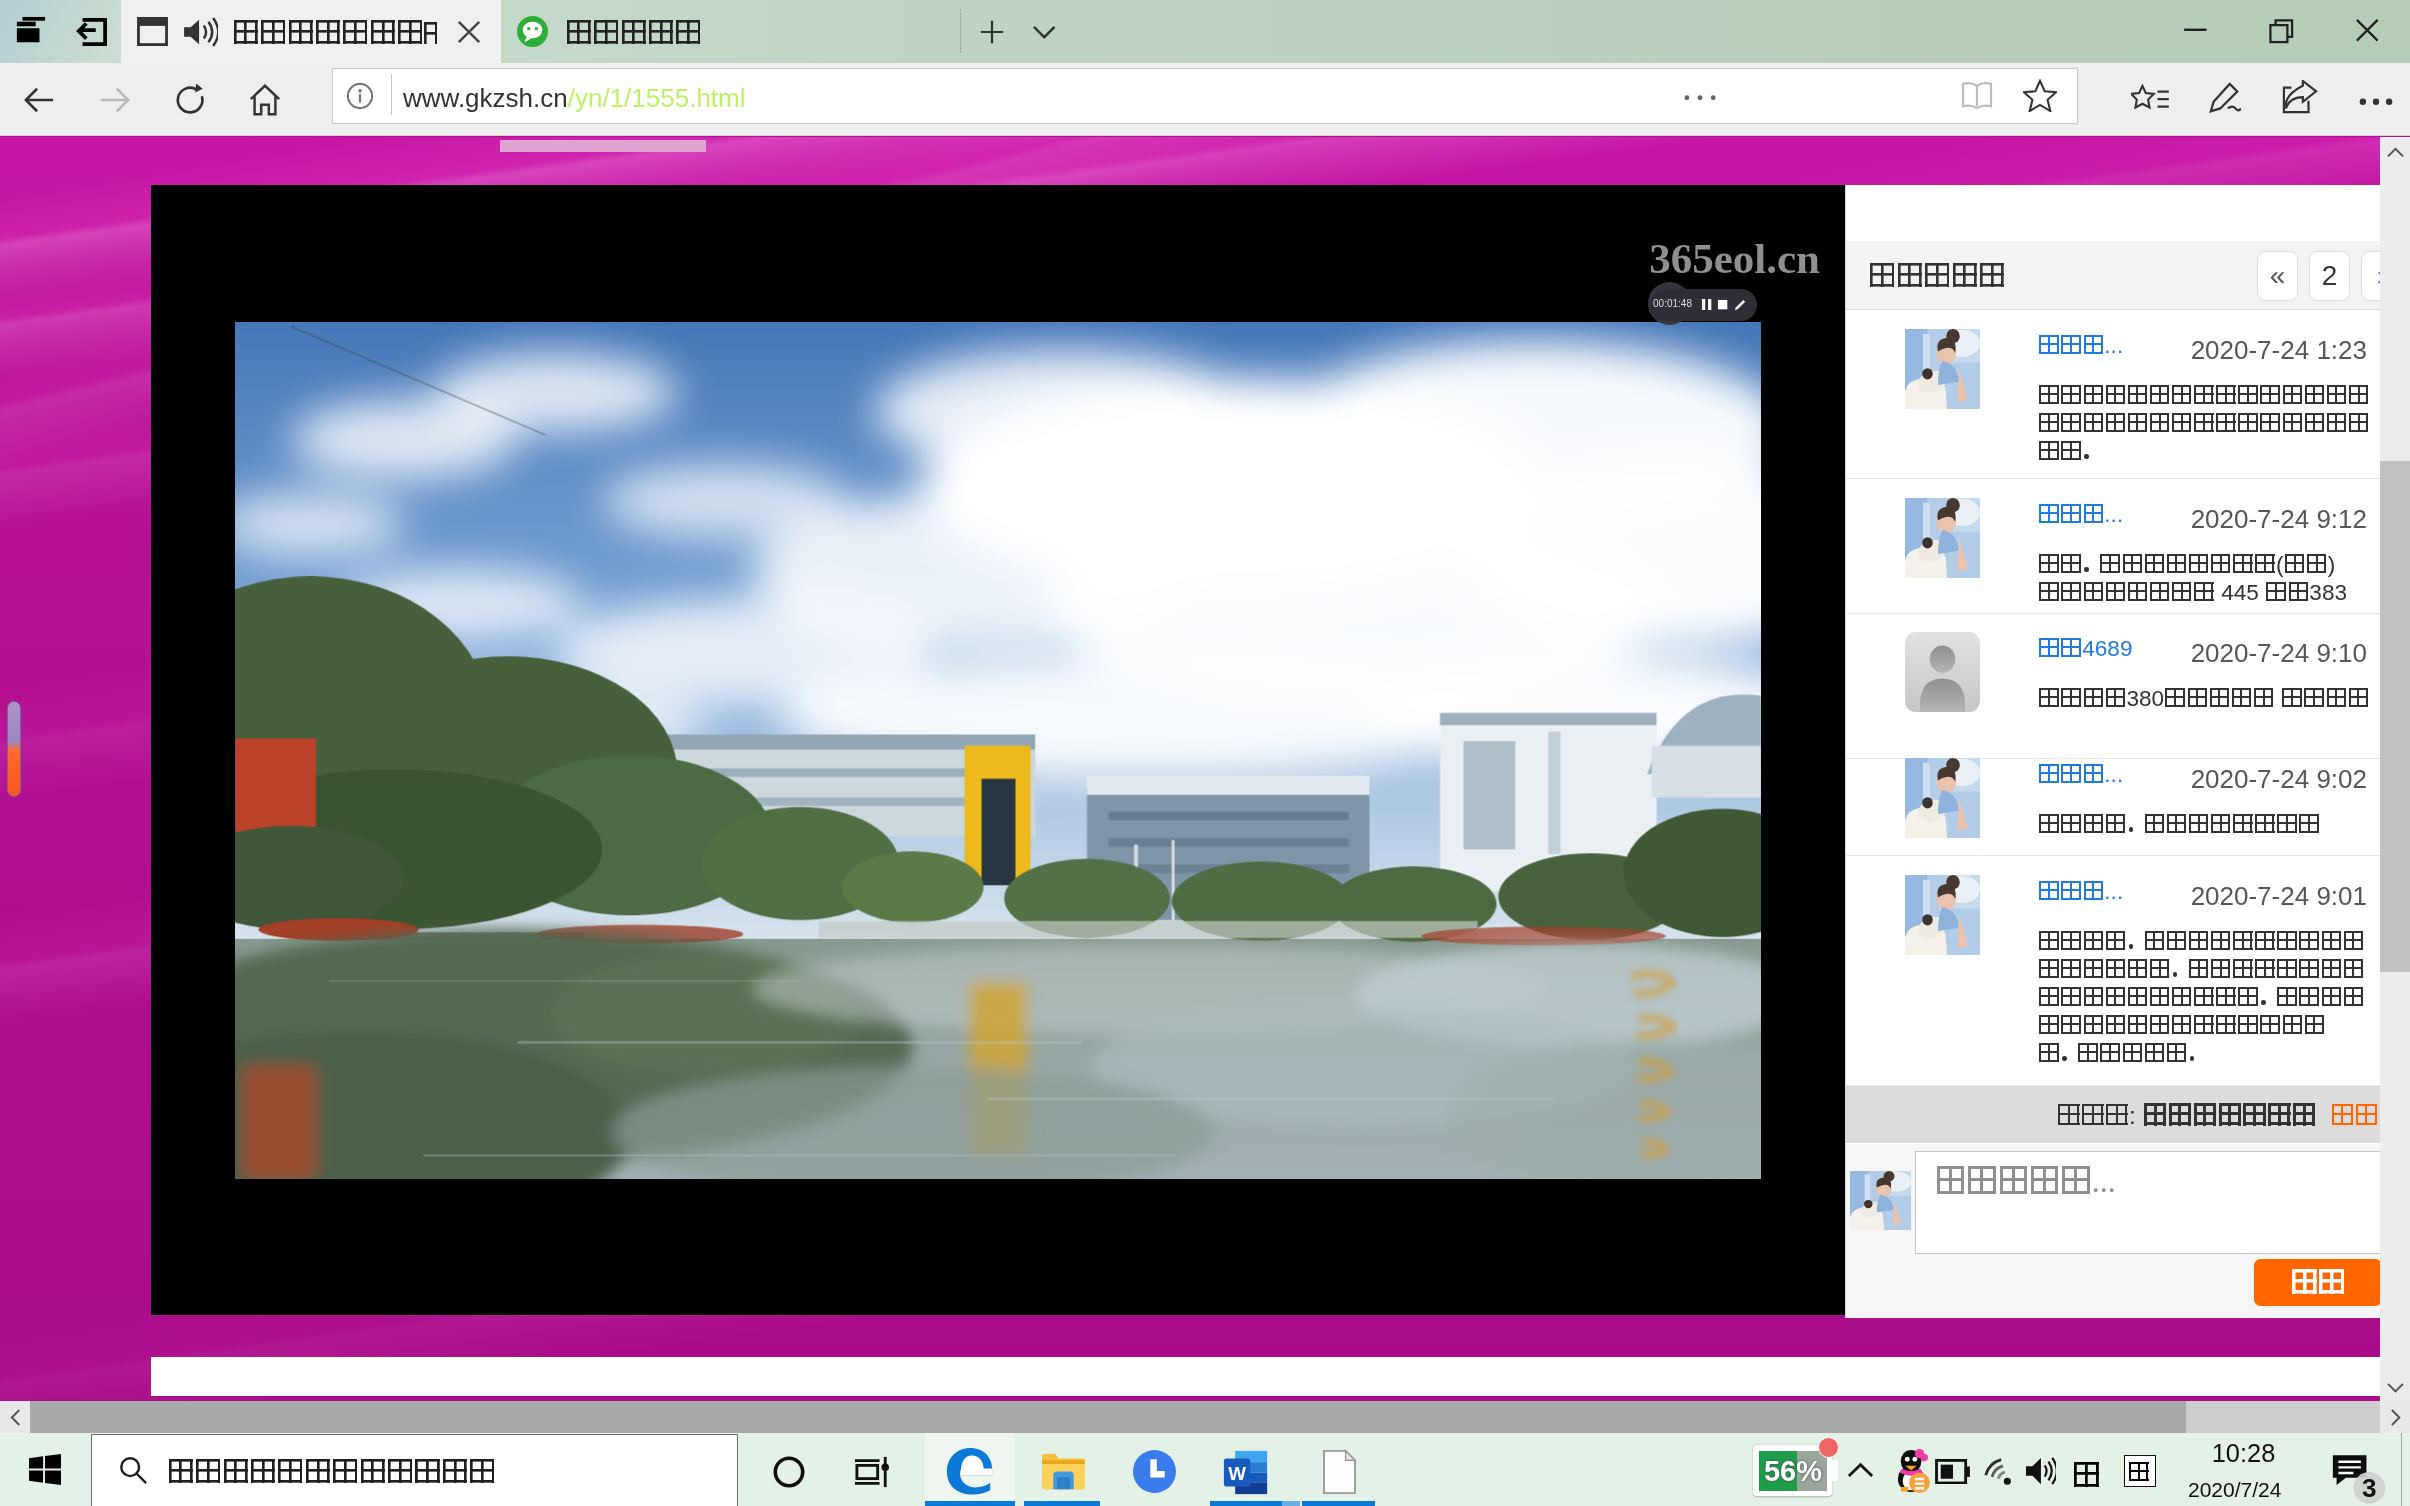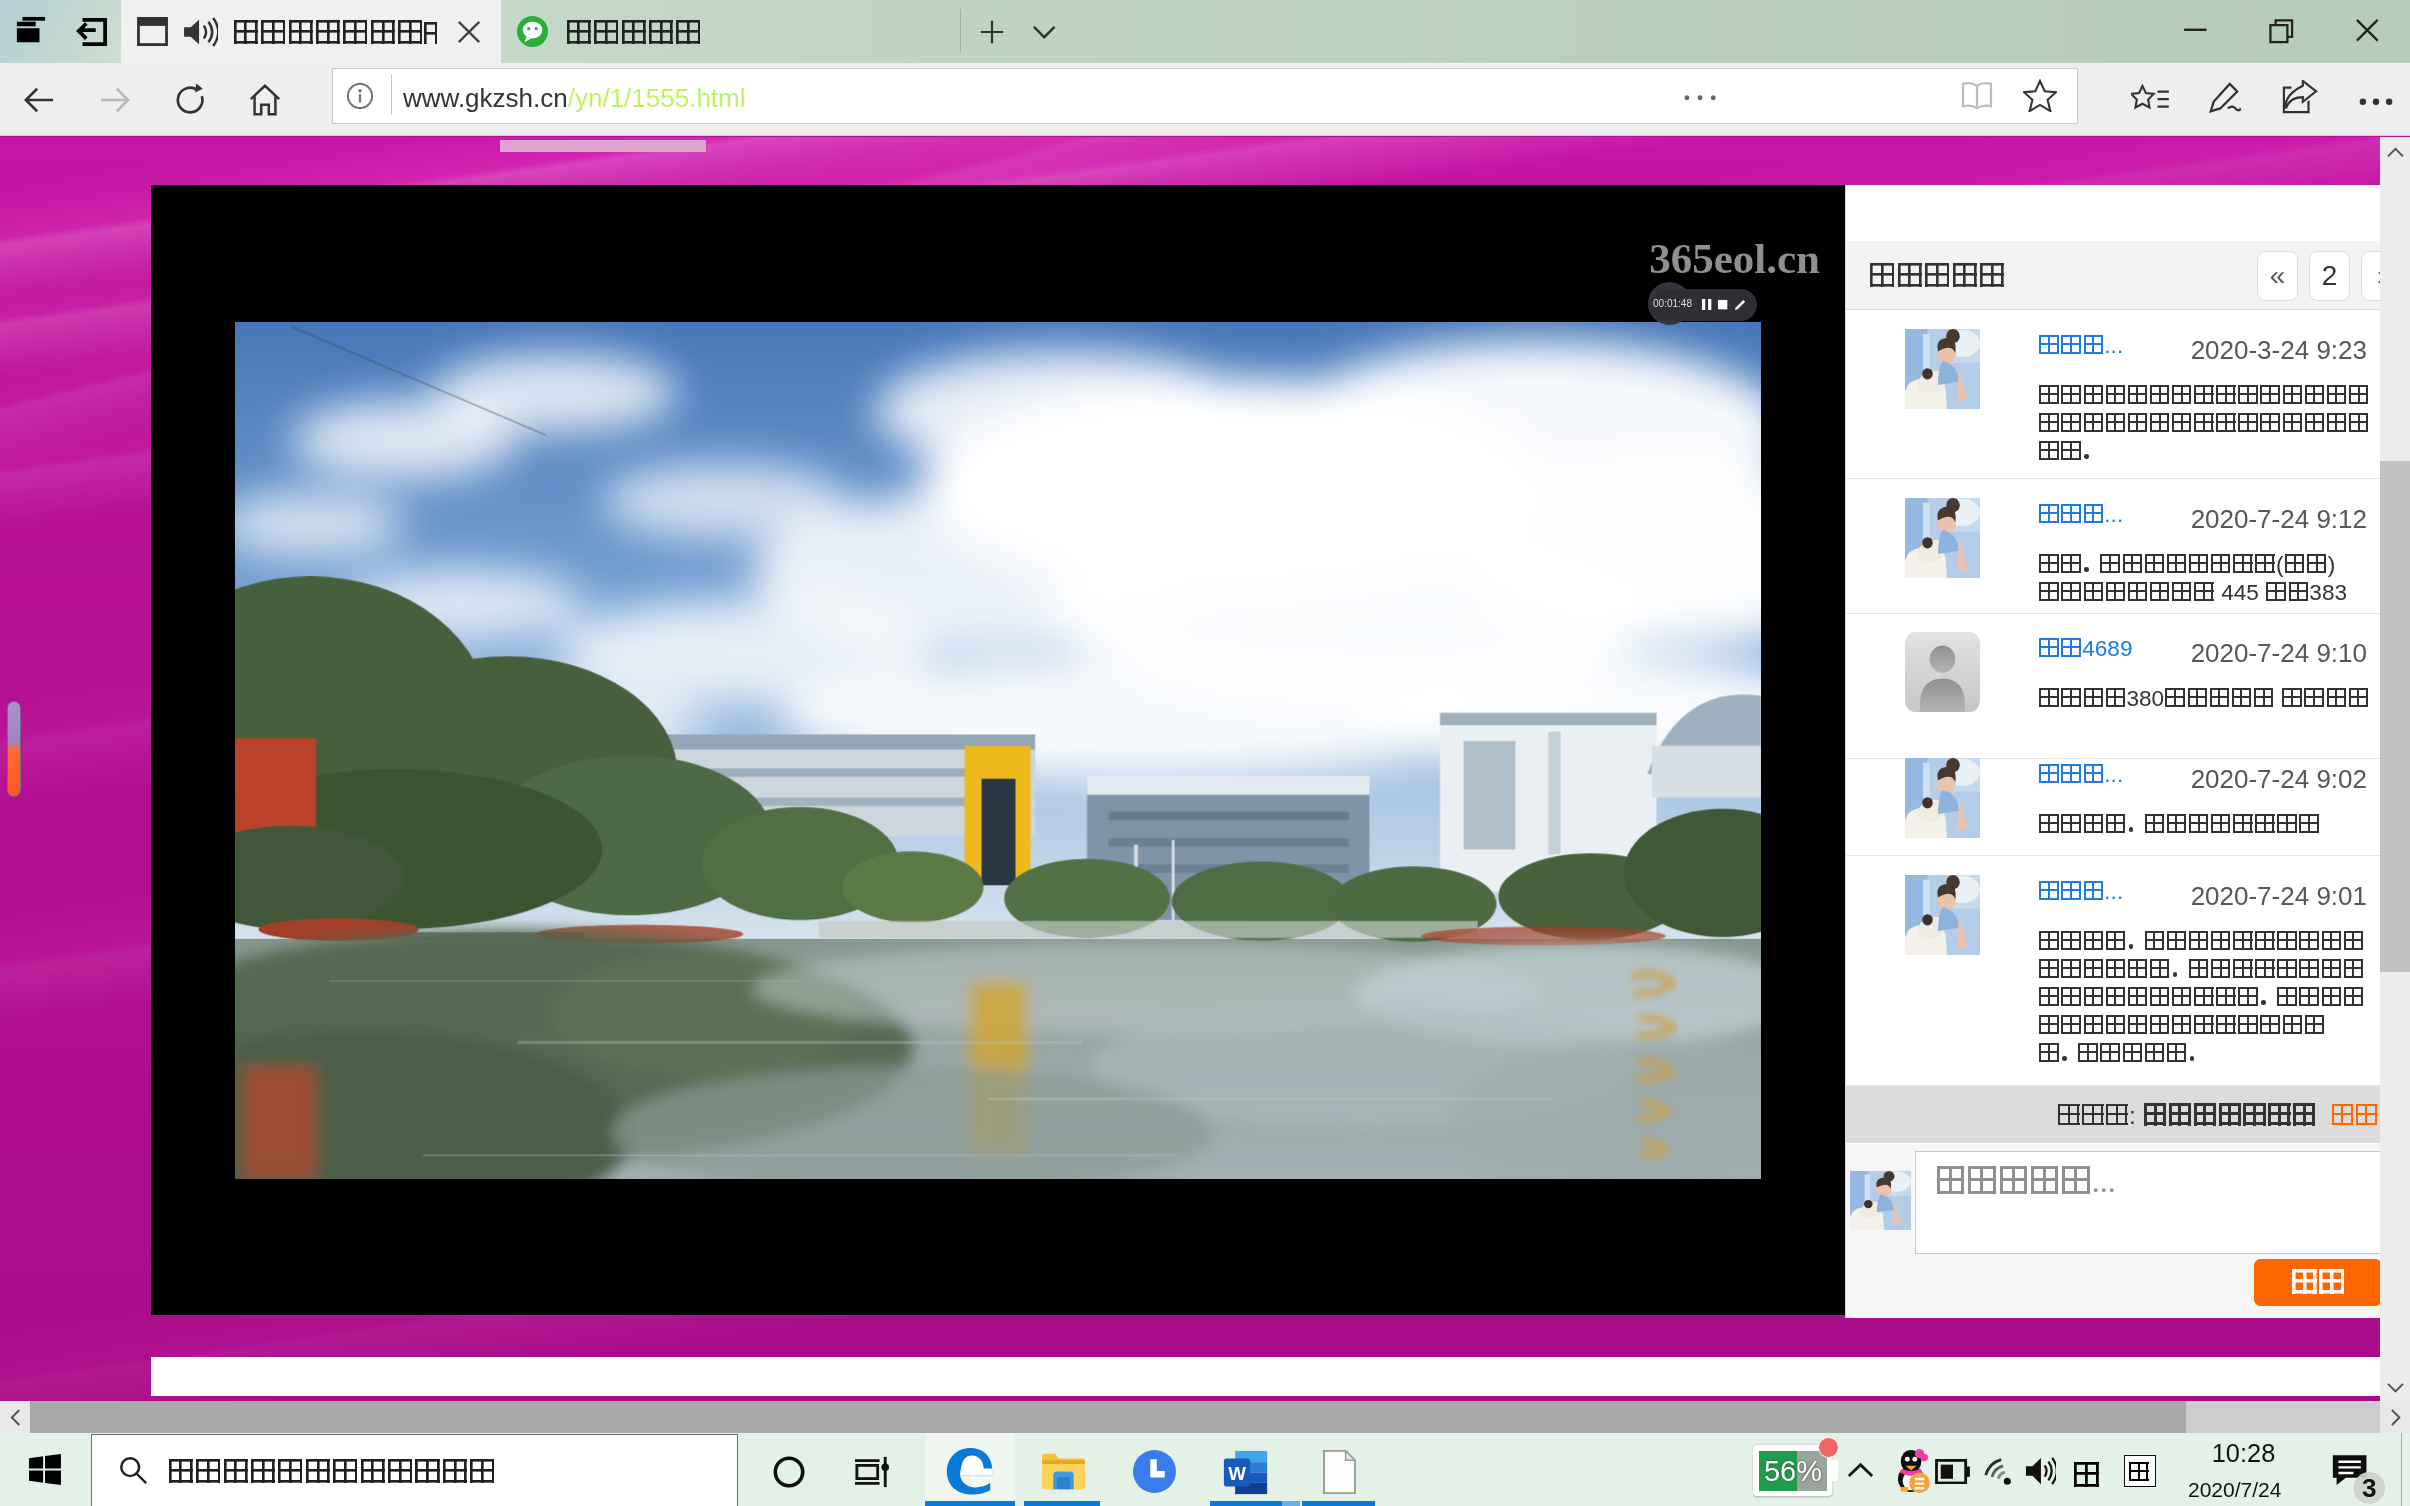--- a/index.html
+++ b/index.html
@@ -340,21 +340,21 @@
         <div class="pgbtn" style="left:411px">«</div>
         <div class="pgbtn" style="left:463px;color:#333">2</div>
         <div class="pgbtn" style="left:515px;color:#3b78c3">›</div>
       </div>
 <div class="abs" id="chat">
 <div class="citem" style="top:0px;height:169px">
 <svg class="cava" viewBox="0 0 100 100" preserveAspectRatio="none">
             <use href="#gava"></use>
           </svg>
 <div class="cuser"><i class="hz"></i><i class="hz"></i><i class="hz"></i>...</div>
-<div class="ctime">2020-3-24 9:23</div>
+<div class="ctime">2020-7-24 1:23</div>
 <div class="cmsg"><i class="hz"></i><i class="hz"></i><i class="hz"></i><i class="hz"></i><i class="hz"></i><i class="hz"></i><i class="hz"></i><i class="hz"></i><i class="hz"></i><i class="hz"></i><i class="hz"></i><i class="hz"></i><i class="hz"></i><i class="hz"></i><i class="hz"></i><br><i class="hz"></i><i class="hz"></i><i class="hz"></i><i class="hz"></i><i class="hz"></i><i class="hz"></i><i class="hz"></i><i class="hz"></i><i class="hz"></i><i class="hz"></i><i class="hz"></i><i class="hz"></i><i class="hz"></i><i class="hz"></i><i class="hz"></i><br><i class="hz"></i><i class="hz"></i><i class="hp"></i></div>
 </div>
 <div class="citem" style="top:169px;height:135px">
 <svg class="cava" viewBox="0 0 100 100" preserveAspectRatio="none">
             <use href="#gava"></use>
           </svg>
 <div class="cuser"><i class="hz"></i><i class="hz"></i><i class="hz"></i>...</div>
 <div class="ctime">2020-7-24 9:12</div>
 <div class="cmsg"><i class="hz"></i><i class="hz"></i><i class="hp"></i><i class="hz"></i><i class="hz"></i><i class="hz"></i><i class="hz"></i><i class="hz"></i><i class="hz"></i><i class="hz"></i><i class="hz"></i><span>(</span><i class="hz"></i><i class="hz"></i><span>)</span><br><i class="hz"></i><i class="hz"></i><i class="hz"></i><i class="hz"></i><i class="hz"></i><i class="hz"></i><i class="hz"></i><i class="hz"></i><span> 445 </span><i class="hz"></i><i class="hz"></i><span>383</span></div>
 </div>
@@ -465,21 +465,21 @@
     <div class="ind" style="left:1282px;width:18px;background:#69aee6"></div>
 <svg class="icon" style="left:1322px;top:1449px" width="35" height="46" viewBox="0 0 37 49">
 <path d="M2 2 H25 L35 12 V47 H2 Z" fill="#fdfdfd" stroke="#9a9a9a" stroke-width="2"></path>
 <path d="M25 2 L25 12 H35 Z" fill="#e8e8e8" stroke="#9a9a9a" stroke-width="1.5"></path>
     </svg>
 <div class="ind" style="left:1302px;width:73px"></div>
 <div class="abs" style="left:1753px;top:1445px;width:79px;height:51px;background:#fff;border-radius:3.8px;box-shadow:0 0.9px 1.9px rgba(0,0,0,.25)"></div>
 <div class="abs" style="left:1832px;top:1460px;width:5.6px;height:21px;background:#fff;border-radius:0 1.9px 1.9px 0"></div>
 <div class="abs" style="left:1759px;top:1451px;width:38px;height:40px;background:#1e9e4b"></div>
 <div class="abs" style="left:1797px;top:1451px;width:30px;height:40px;background:#9aa59b"></div>
-<div class="abs" style="left:1759px;top:1451px;width:68px;height:36px;font-size:29px;font-weight:normal;color:#fff;text-align:center;line-height:40px;text-shadow:0 0 2.8px #4a4a4a">56%</div>
+<div class="abs" style="left:1759px;top:1451px;width:68px;height:36px;font-size:29px;font-weight:bold;color:#fff;text-align:center;line-height:40px;text-shadow:0 0 2.8px #4a4a4a">56%</div>
 <div class="abs" style="left:1818px;top:1437px;width:21px;height:21px;border-radius:50%;background:#ef6565;border:1.9px solid #fff"></div>
 <svg class="icon" style="left:1847px;top:1459px" width="27" height="22.6" viewBox="0 0 29 24">
       <path d="M2 18 L14.5 6 L27 18" stroke="#111" stroke-width="3" fill="none"></path>
     </svg>
 <svg class="icon" style="left:1893px;top:1448px" width="38" height="45" viewBox="0 0 40 48">
 <ellipse cx="19" cy="14" rx="11" ry="12" fill="#0d0d0d"></ellipse>
 <ellipse cx="19" cy="33" rx="14" ry="14" fill="#0d0d0d"></ellipse>
 <ellipse cx="19" cy="35" rx="9" ry="10" fill="#fdfdfd"></ellipse>
 <circle cx="15" cy="12" r="2.6" fill="#fff"></circle>
       <circle cx="23" cy="12" r="2.6" fill="#fff"></circle>

